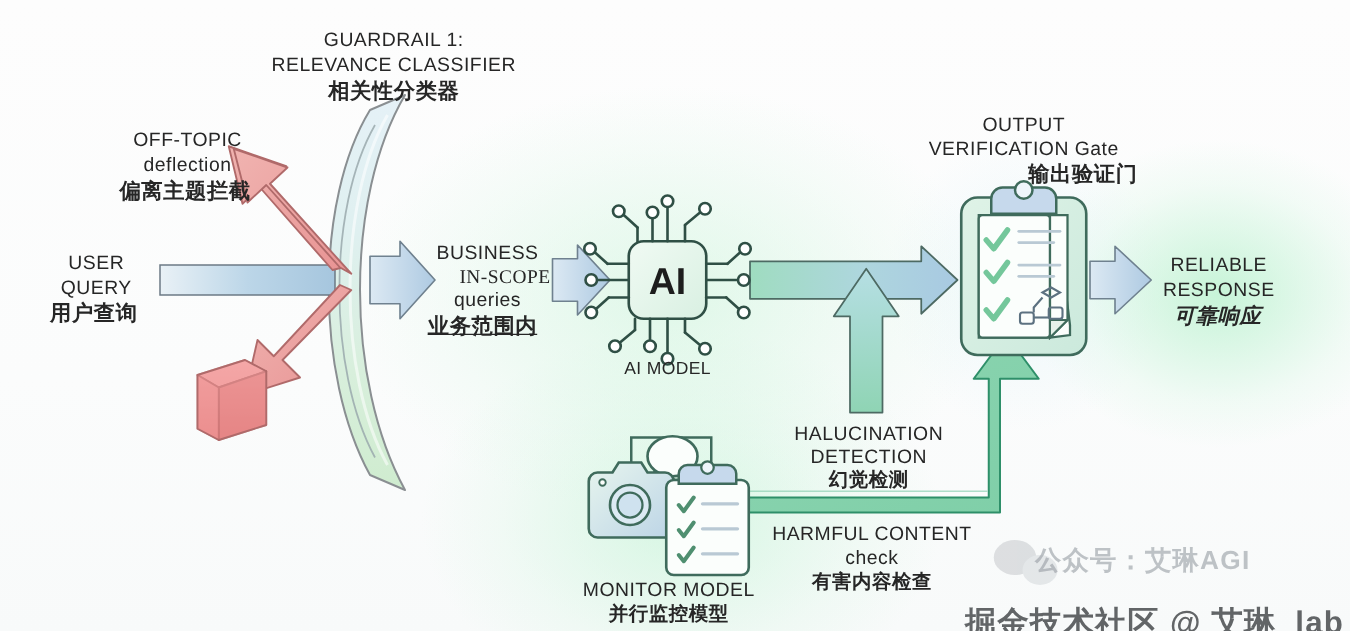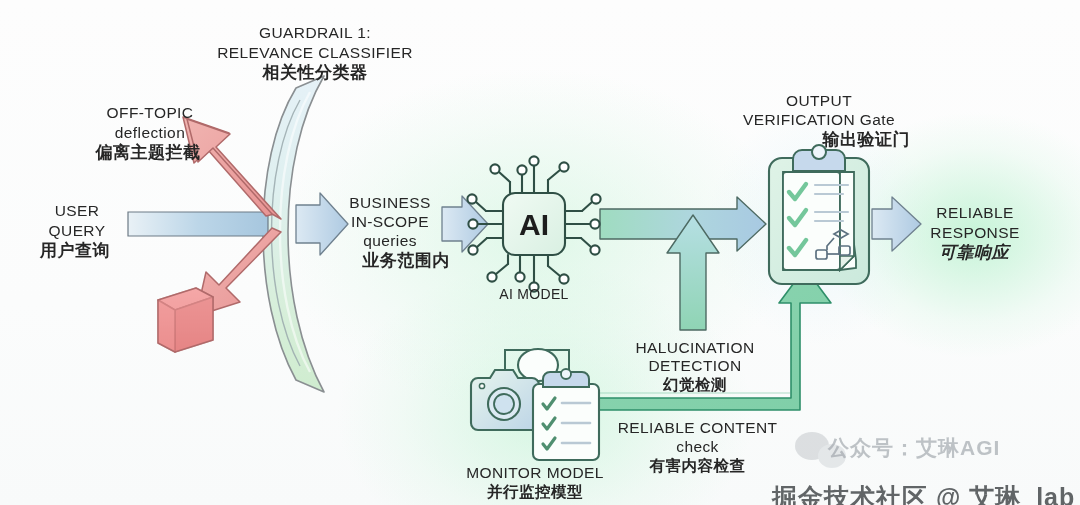--- a/index.html
+++ b/index.html
@@ -279,39 +279,39 @@
 
   <div class="lbl en" style="left:60px;top:104px;width:180px;">OFF-TOPIC</div>
   <div class="lbl en" style="left:60px;top:124px;width:180px;">deflection</div>
   <div class="lbl cn" style="left:58px;top:143px;width:180px;">偏离主题拦截</div>
 
   <div class="lbl en" style="left:22px;top:202px;width:110px;">USER</div>
   <div class="lbl en" style="left:22px;top:222px;width:110px;">QUERY</div>
   <div class="lbl cn" style="left:20px;top:241px;width:110px;">用户查询</div>
 
   <div class="lbl en" style="left:330px;top:194px;width:120px;">BUSINESS</div>
-  <div class="lbl en" style="left:330px;top:213px;width:120px;">IN-SCOPE</div>
+  <div class="lbl en" style="left:344px;top:213px;width:120px;font-family:Liberation Serif, serif;">IN-SCOPE</div>
   <div class="lbl en" style="left:330px;top:232px;width:120px;">queries</div>
-  <div class="lbl cn" style="left:346px;top:251px;width:120px;">业务范围内</div>
+  <div class="lbl cn" style="left:326px;top:251px;width:120px;text-decoration:underline;">业务范围内</div>
 
   <div class="lbl en-sm" style="left:474px;top:286px;width:120px;">AI MODEL</div>
 
   <div class="lbl en" style="left:728px;top:92px;width:182px;">OUTPUT</div>
   <div class="lbl en" style="left:728px;top:111px;width:182px;">VERIFICATION Gate</div>
   <div class="lbl cn" style="left:728px;top:130px;width:182px;text-align:right;">输出验证门</div>
 
   <div class="lbl en" style="left:910px;top:224px;width:130px;">RESPONSE</div>
   <div class="lbl en" style="left:910px;top:204px;width:130px;">RELIABLE</div>
   <div class="lbl cn" style="left:909px;top:243px;width:130px;font-style:italic;">可靠响应</div>
 
   <div class="lbl en" style="left:600px;top:339px;width:190px;">HALUCINATION</div>
   <div class="lbl en" style="left:600px;top:357px;width:190px;">DETECTION</div>
   <div class="lbl cn-sm" style="left:600px;top:376px;width:190px;">幻觉检测</div>
 
-  <div class="lbl en" style="left:600px;top:419px;width:195px;">RELIABLE CONTENT</div>
+  <div class="lbl en" style="left:600px;top:419px;width:195px;">HARMFUL CONTENT</div>
   <div class="lbl en" style="left:600px;top:438px;width:195px;">check</div>
   <div class="lbl cn-sm" style="left:600px;top:457px;width:195px;">有害内容检查</div>
 
   <div class="lbl en" style="left:445px;top:464px;width:180px;">MONITOR MODEL</div>
   <div class="lbl cn-sm" style="left:445px;top:483px;width:180px;">并行监控模型</div>
 
   <div class="wm" style="left:828px;top:434px;font-size:21px;">公众号：艾琳AGI</div>
   <div class="wm2" style="left:772px;top:481px;font-size:25px;">掘金技术社区 @ 艾琳_lab</div>
 
 </div>

